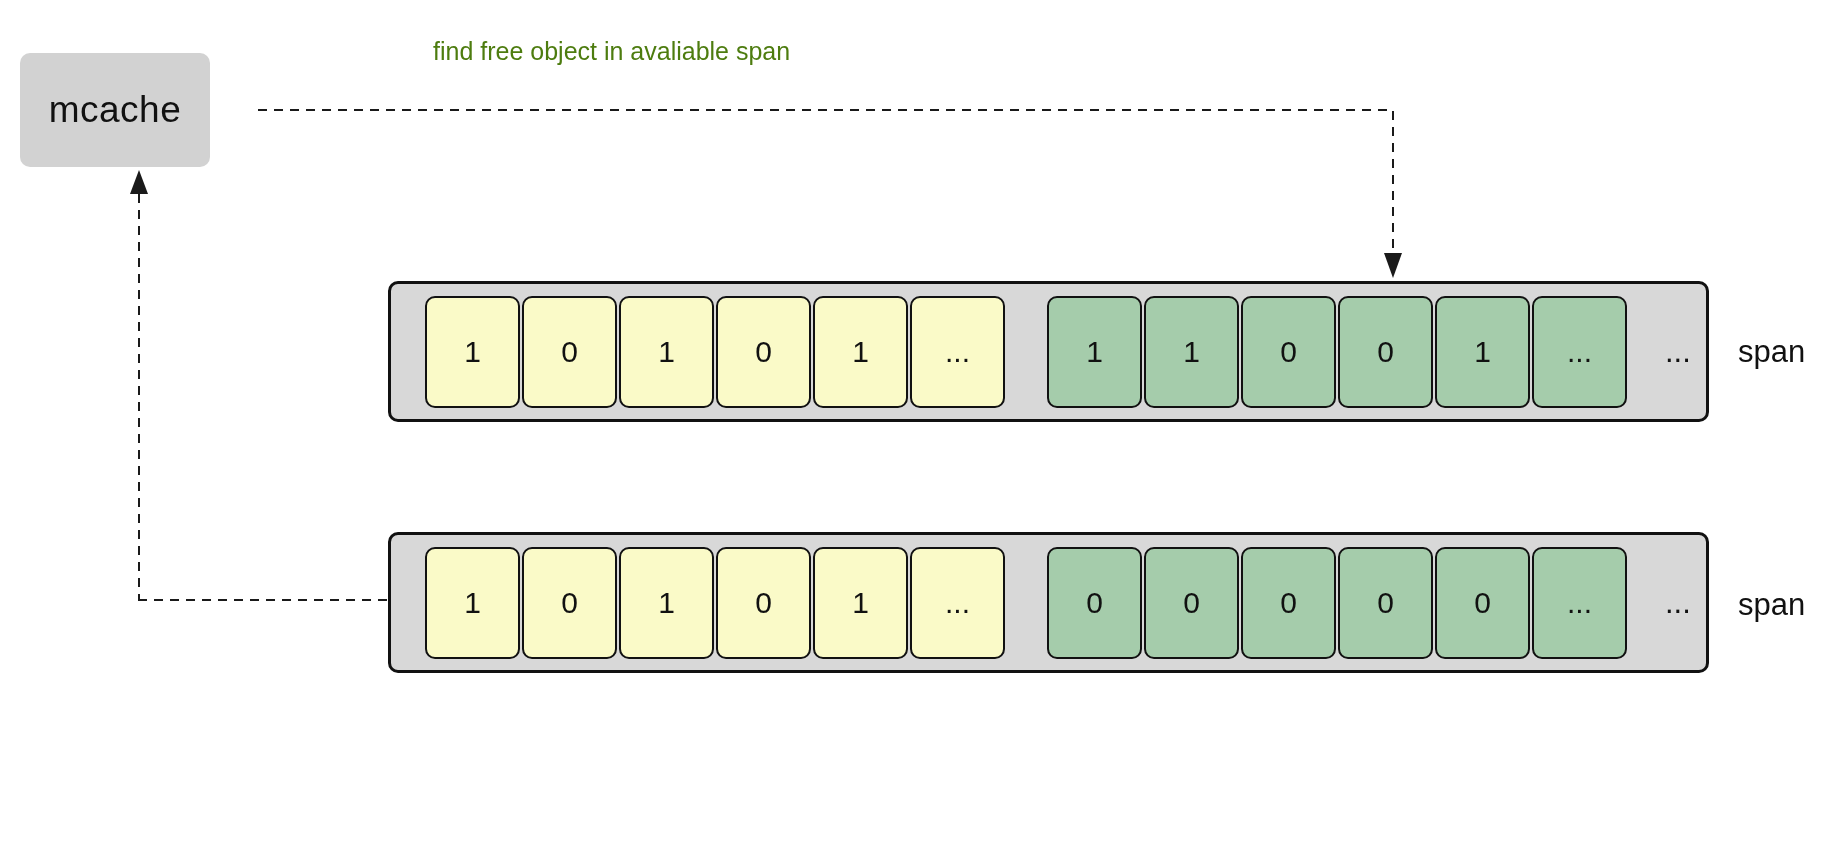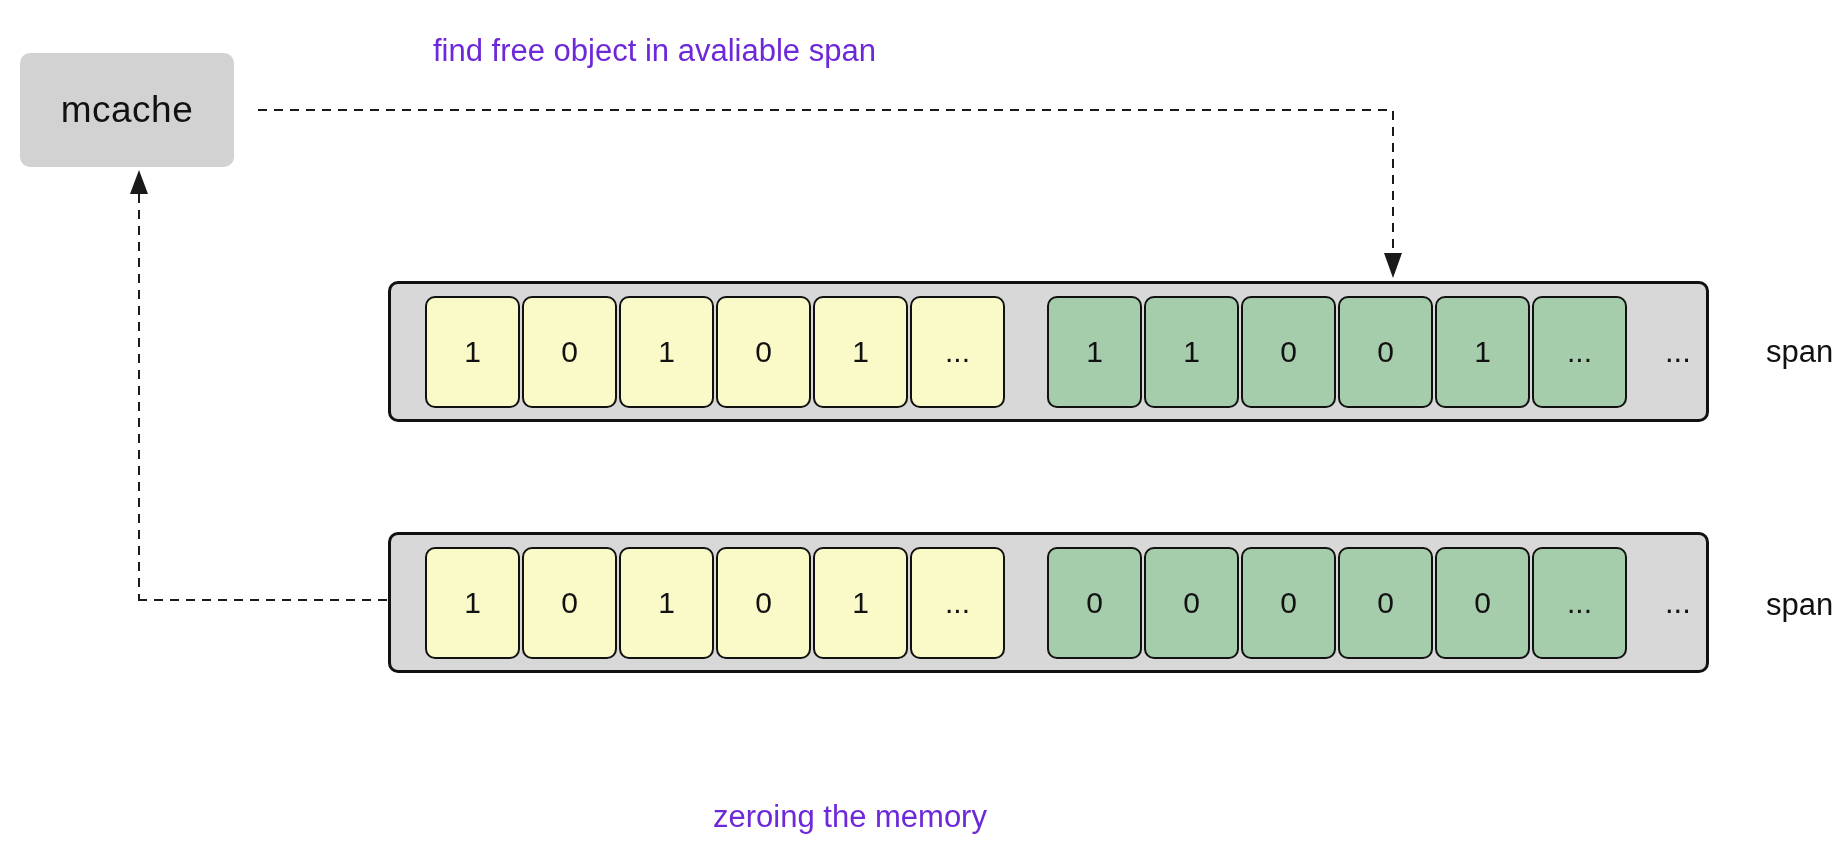--- a/index.html
+++ b/index.html
@@ -14,37 +14,37 @@
     height: 866px;
     background: #ffffff;
     overflow: hidden;
     color: #111;
   }
 
   
   .mcache-box {
     position: absolute;
     left: 20px; top: 53px;
-    width: 214px; height: 114px;
+    width: 190px; height: 114px;
     background: var(--mcache-gray, #d2d2d2);
     border-radius: 10px;
     display: flex;
     align-items: center;
     justify-content: center;
     font-size: 37px;
     letter-spacing: 0.5px;
   }
 
   
   .note {
     position: absolute;
-    font-size: 31px;
+    font-size: 25px;
     line-height: 36px;
     white-space: nowrap;
-    color: #6d28d9;
+    color: #4d7c0f;
   }
   .note-find { left: 433px; top: 33px; }
   .note-use  { left: 168px; top: 551px; }
   .note-zero { left: 713px; top: 799px; }
 
   
   .conn-h {
     position: absolute;
     height: 2px;
     background: repeating-linear-gradient(to right,
@@ -121,21 +121,20 @@
     color: #111;
   }
 
   .span-label {
     position: absolute;
     left: 1738px;
     font-size: 31px;
     line-height: 36px;
     white-space: nowrap;
     color: #111;
-    margin-left: 28px;
   }
   .span-label-0 { top: 334px; }
   .span-label-1 { top: 587px; }
 </style>
 </head>
 <body>
 
 <div class="stage">
 
   <div class="mcache-box">
@@ -184,15 +183,14 @@
         <div class="cell green">0</div>
         <div class="cell green">0</div>
         <div class="cell green">0</div>
         <div class="cell green">0</div>
         <div class="cell green">...</div>
       </div>
     <div class="trailing-dots">...</div>
   </div>
   <div class="span-label span-label-1">span</div>
 
-  <div class="note note-zero">zeroing the memory</div>
 
 </div>
 
 </body></html>

